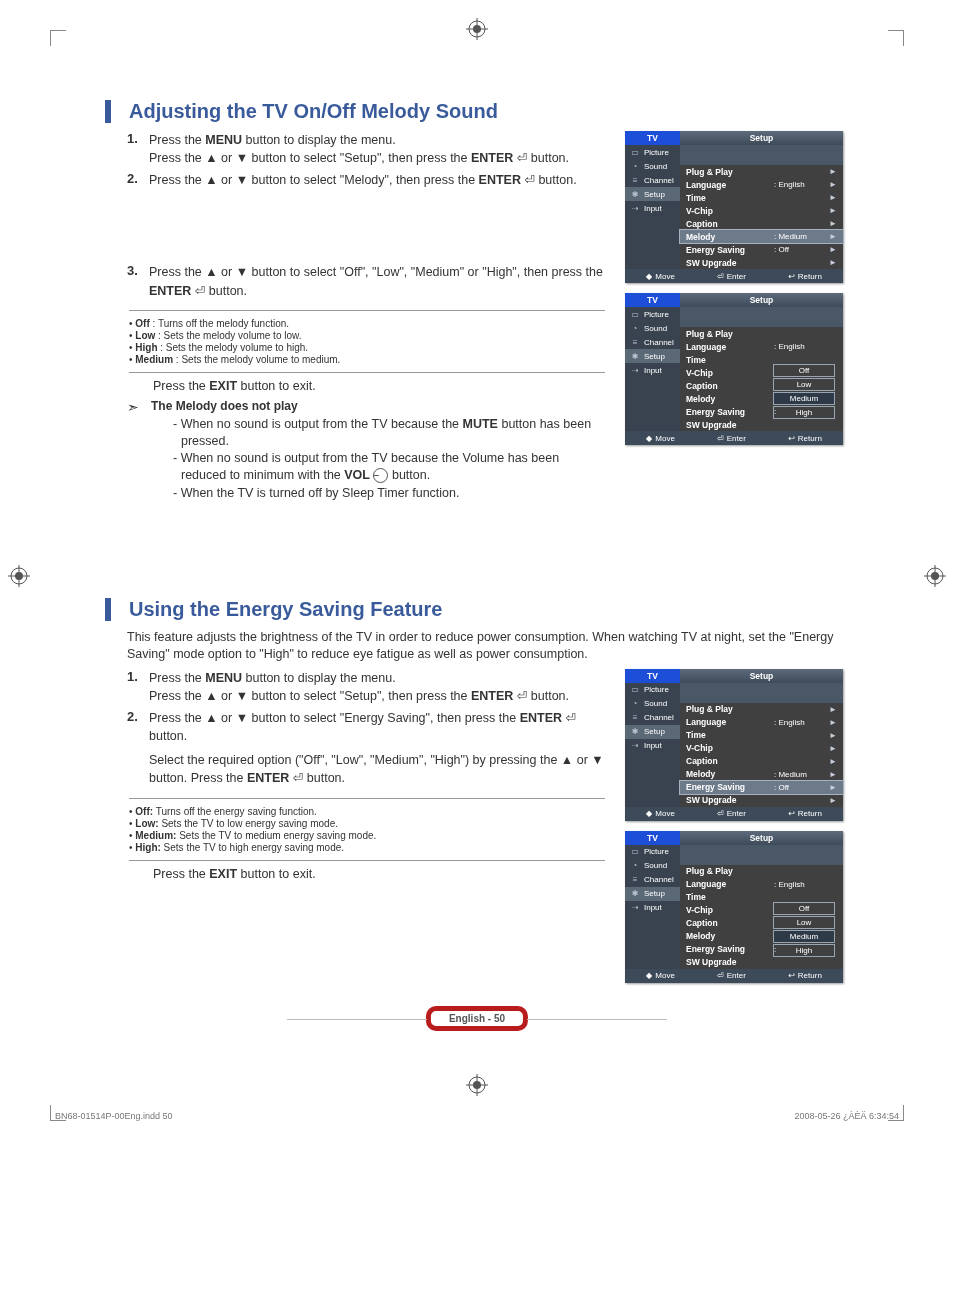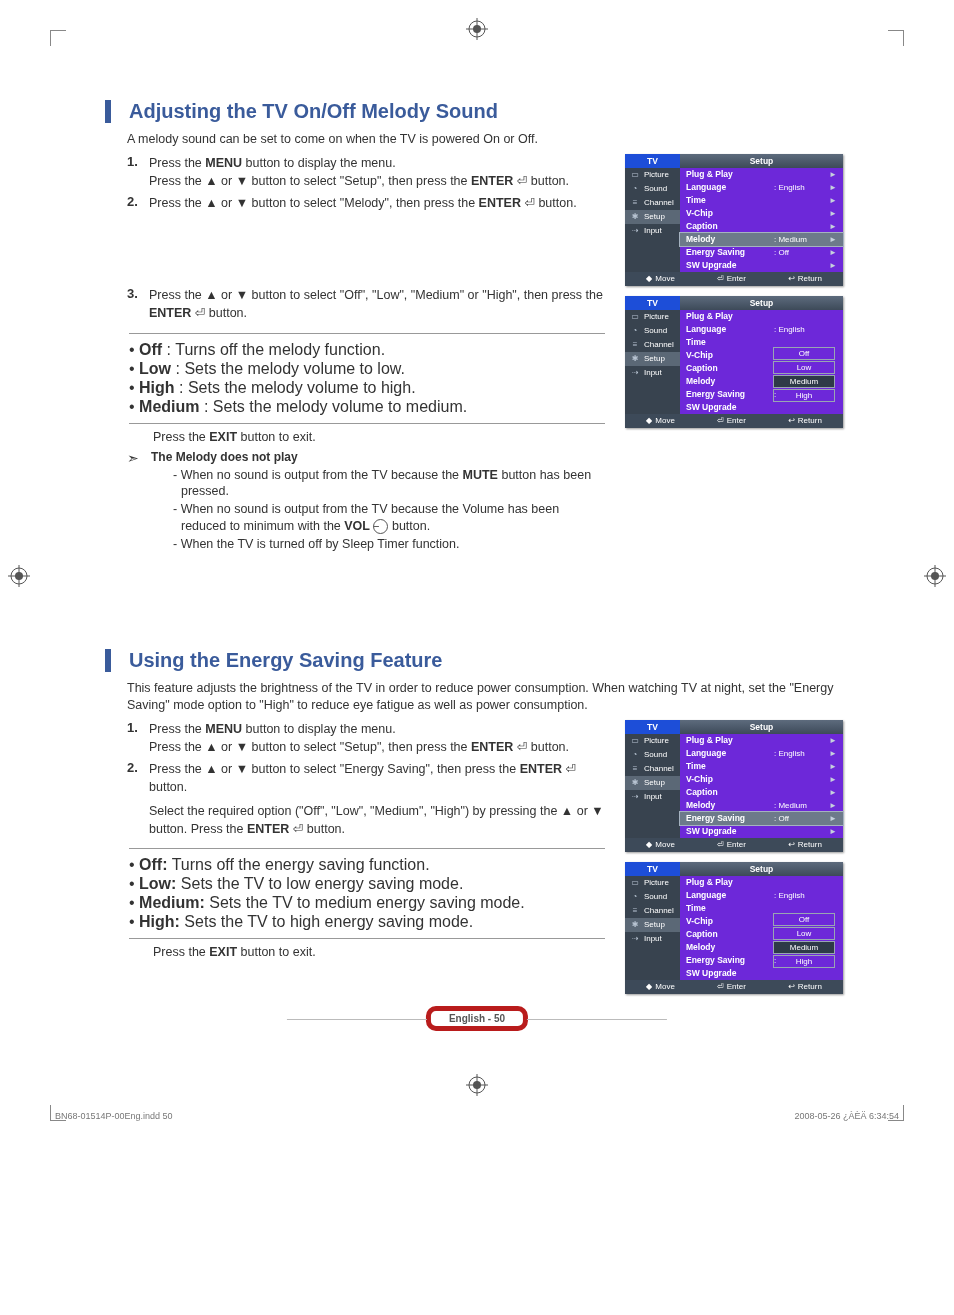--- a/index.html
+++ b/index.html
@@ -17,21 +17,21 @@
   .content { position:absolute; top:100px; left:105px; width:740px; }
   .section-title { font-size:20px; font-weight:bold; color:#3a5b9b; border-left:6px solid #3a5b9b; padding-left:18px; margin-bottom:8px; }
   .intro { margin:6px 0 6px 22px; font-size:12.5px; line-height:1.35; }
   ol.steps { list-style:none; padding:0; margin:0 0 0 22px; }
   ol.steps > li { display:flex; margin-bottom:4px; }
   .num { font-weight:bold; width:22px; flex-shrink:0; font-size:13px; }
   .step-body { flex:1; font-size:12.5px; line-height:1.45; }
   .step-body .line { display:block; }
   .sub-list { border-top:1px solid #999; margin-top:10px; margin-left:24px; padding-top:6px; }
   .sub-list-bottom-rule { border-bottom:1px solid #999; padding-bottom:6px; }
-  .sub-item { margin:1px 0; font-size:16px; }
+  .sub-item { margin:1px 0; font-size:10px; }
   .sub-item::before { content:"• "; }
   .post { margin:6px 0 6px 48px; font-size:12.5px; }
   .note-block { margin:6px 0 6px 22px; }
   .note-head { display:flex; }
   .note-arrow { width:24px; flex-shrink:0; font-size:14px; }
   .note-title { font-weight:bold; }
   .dash-list { margin-left:46px; }
   .dash-item { text-indent:-8px; padding-left:8px; margin:1px 0; font-size:12.5px; line-height:1.35; }
   .vol-circle { display:inline-flex; align-items:center; justify-content:center; width:13px; height:13px; border:1px solid #555; border-radius:50%; font-size:11px; line-height:1; vertical-align:middle; }
 
@@ -42,21 +42,21 @@
   
   .osd { width:218px; background:#4a5766; color:#fff; font-size:8.5px; margin-bottom:10px; box-shadow:1px 1px 2px rgba(0,0,0,0.4); }
   .osd-top { display:flex; height:14px; }
   .osd-top-left { width:55px; background:#1d4ed8; display:flex; align-items:center; justify-content:center; font-weight:bold; }
   .osd-top-right { flex:1; background:linear-gradient(#5d6b7d,#3d4a59); display:flex; align-items:center; justify-content:center; font-weight:bold; }
   .osd-body { display:flex; }
   .osd-side { width:55px; background:#38434f; }
   .side-item { display:flex; align-items:center; gap:3px; padding:2px 4px; font-size:8px; }
   .side-item.sel { background:#5b6876; }
   .side-icon { width:12px; height:10px; display:flex; align-items:center; justify-content:center; font-size:8px; color:#b7c3d1; }
-  .osd-main { flex:1; background:#6d28d9; }
+  .osd-main { flex:1; background:#404040;margin-top:20px; }
   .row { display:flex; align-items:center; height:13px; padding:0 6px; }
   .row.hl { background:#6d7a8a; outline:1px solid #a5b2c0; }
   .row .lbl { flex:1; font-weight:bold; }
   .row .val { width:55px; font-size:8px; }
   .row .arr { width:8px; text-align:right; color:#c5d0dc; font-size:8px; }
   .opt-box { border:1px solid #99a5b3; width:60px; height:11px; line-height:11px; text-align:center; margin:1px 0 1px 62px; font-size:8px; }
   .opt-box.sel { background:#2e3a48; }
   .osd-foot { height:14px; display:flex; align-items:center; justify-content:space-around; background:#3d4a59; font-size:8px; }
   .foot-item { display:flex; align-items:center; gap:3px; }
 
@@ -99,21 +99,20 @@
         <circle cx="11" cy="11" r="4" fill="#555"></circle>
         <line x1="11" y1="0" x2="11" y2="22" stroke="#555"></line>
         <line x1="0" y1="11" x2="22" y2="11" stroke="#555"></line>
       </svg>
   </div>
 
   <div class="content">
 
     <div>
       <div class="section-title">Adjusting the TV On/Off Melody Sound</div>
-      <div class="intro">A melody sound can be set to come on when the TV is powered On or Off.</div>
 
       <div class="col-wrap">
         <div class="col-left">
           <ol class="steps">
             <li>
                 <span class="num">1.</span>
                 <span class="step-body">
                   <span class="line">Press the <b>MENU</b> button to display the menu.</span>
                   <span class="line">Press the ▲ or ▼ button to select "Setup", then press the <b>ENTER</b> ⏎ button.</span>
                 </span>

